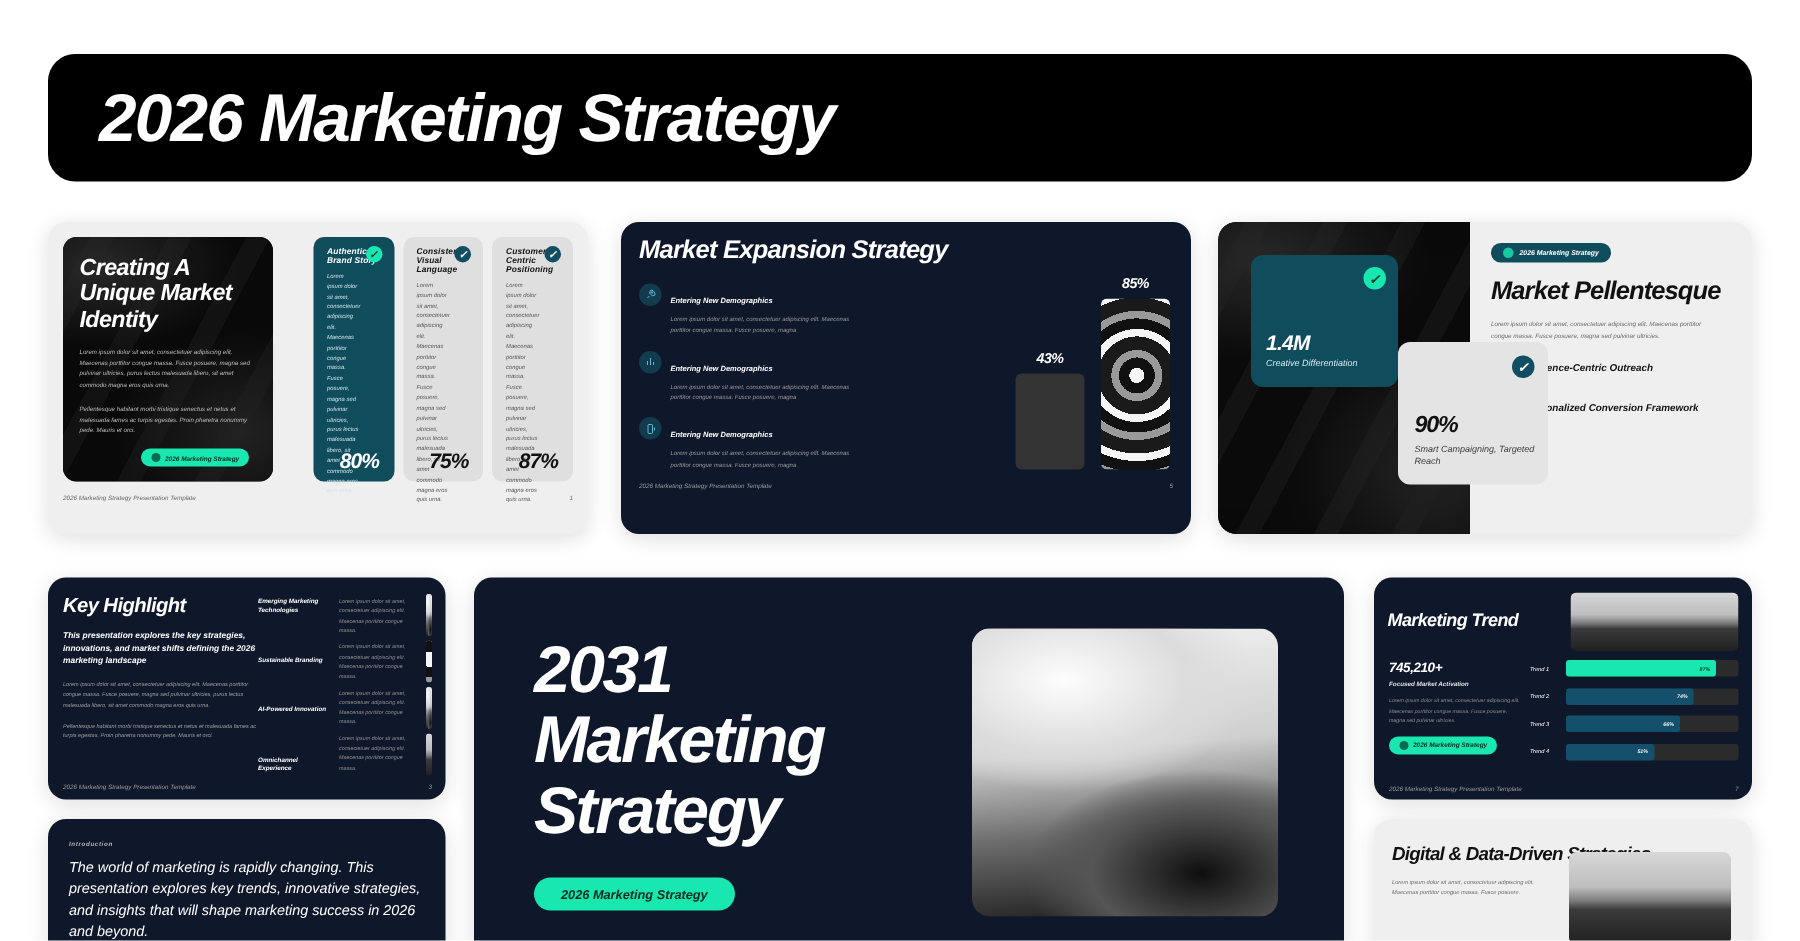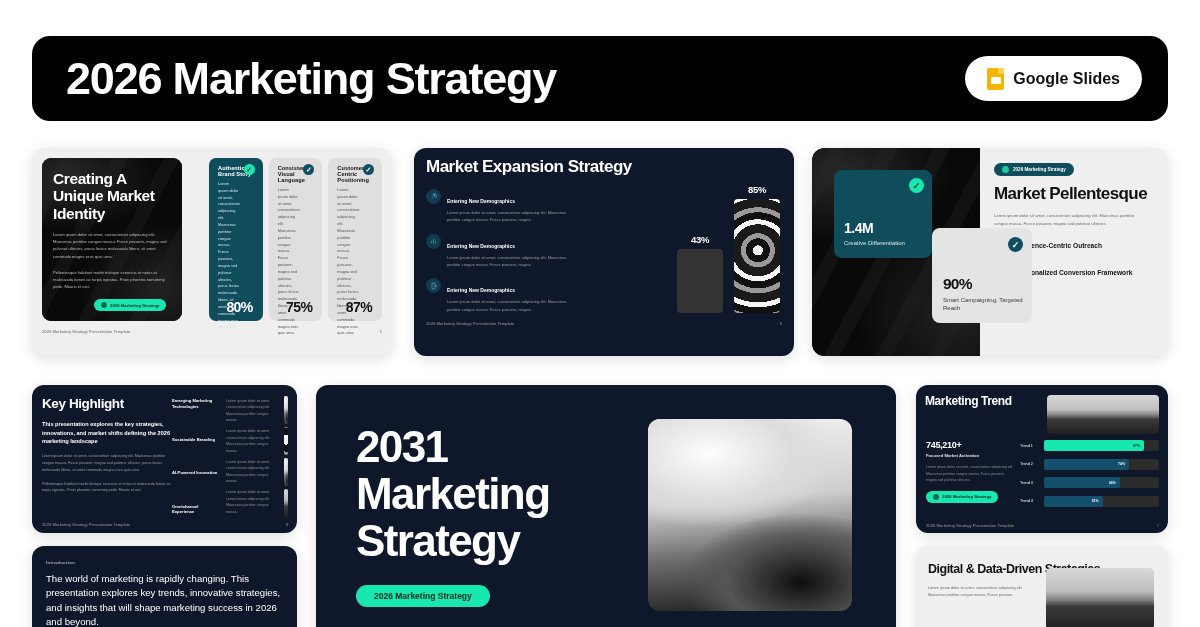--- a/index.html
+++ b/index.html
@@ -1,18 +1,18 @@
 <!DOCTYPE html>
 <html><head>
 <meta charset="utf-8">
 <style>
   * { box-sizing: border-box; margin:0; padding:0; }
   html,body { width:1200px; height:627px; overflow:hidden; background:#ffffff;
     font-family:"Liberation Sans", sans-serif; }
-  .page { position:relative; width:1200px; height:627px; background:#fff; }
+  .page { position:relative; width:1200px; height:627px; background:#fff;font-style:italic; }
 
   
   .header { position:absolute; left:32px; top:36px; width:1136px; height:85px;
     background:#000; border-radius:18px; display:flex; align-items:center;
     padding:0 26px 0 34px; }
   .header-title { color:#fff; font-size:45px; font-weight:700; letter-spacing:-1.2px;
     flex:1; white-space:nowrap; }
   .pill { background:#fff; border-radius:999px; height:45px; display:flex;
     align-items:center; justify-content:center; gap:9px; padding:0 22px;
     color:#111; font-size:16px; font-weight:700; }
@@ -148,21 +148,21 @@
   .s5 { left:316px; top:237px; width:580px; height:390px; padding:38px 0 0 40px; }
   .s5-h{ color:#fff; font-size:44px; font-weight:600; line-height:1.07;
     letter-spacing:-1.6px;}
   .s5-img{ position:absolute; right:44px; top:34px; width:204px; height:192px;
     border-radius:12px; overflow:hidden;}
   .badge-lg{ position:absolute; left:40px; top:200px; display:inline-flex;
     align-items:center; background:#18E8B0; border-radius:999px; padding:6px 18px;
     color:#06281f; font-size:8.5px; font-weight:700;}
 
   
-  .s6 { left:916px; top:237px; width:252px; height:148px; padding:10px 9px 8px; }
+  .s6 { left:916px; top:237px; width:252px; height:148px; padding:22px 9px 8px; }
   .s6-h{ color:#fff; font-size:12px; font-weight:600; line-height:1.14; letter-spacing:-.4px;}
   .s6-img{ position:absolute; right:9px; top:10px; width:112px; height:39px;
     border-radius:4px; overflow:hidden;}
   .s6-left{ position:absolute; left:10px; top:55px; width:88px;}
   .s6-big{ color:#fff; font-size:9px; font-weight:600; letter-spacing:-.3px;}
   .s6-sub{ color:#e2e2e2; font-size:4.2px; font-weight:700; margin-top:3px;}
   .s6-p{ color:#8d8d8d; font-size:3.5px; line-height:1.9; margin-top:6px;}
   .s6-bars{ position:absolute; left:104px; top:55px; right:9px; }
   .trend-row{ display:flex; align-items:center; gap:5px; margin-bottom:7.5px;}
   .trend-lbl{ color:#fff; font-size:3.8px; width:19px; flex:0 0 auto;}
@@ -187,28 +187,20 @@
     border-radius:5px; overflow:hidden;}
 </style>
 </head>
 <body>
 
 <div class="page">
 
   <div class="header">
     <div class="header-title">2026 Marketing Strategy</div>
 
-    <div class="pill">
-      <span class="gslides-ico">
-        <span class="sheet"></span>
-          <span class="fold"></span>
-          <span class="win"></span>
-      </span>
-      <span>Google Slides</span>
-    </div>
 
   </div>
 
   <div class="grid">
 
     <div class="card shadow lightbg s1">
       <div class="s1-inner">
         <div class="s1-left">
           <div class="swirl"></div>
           <div class="pad">

